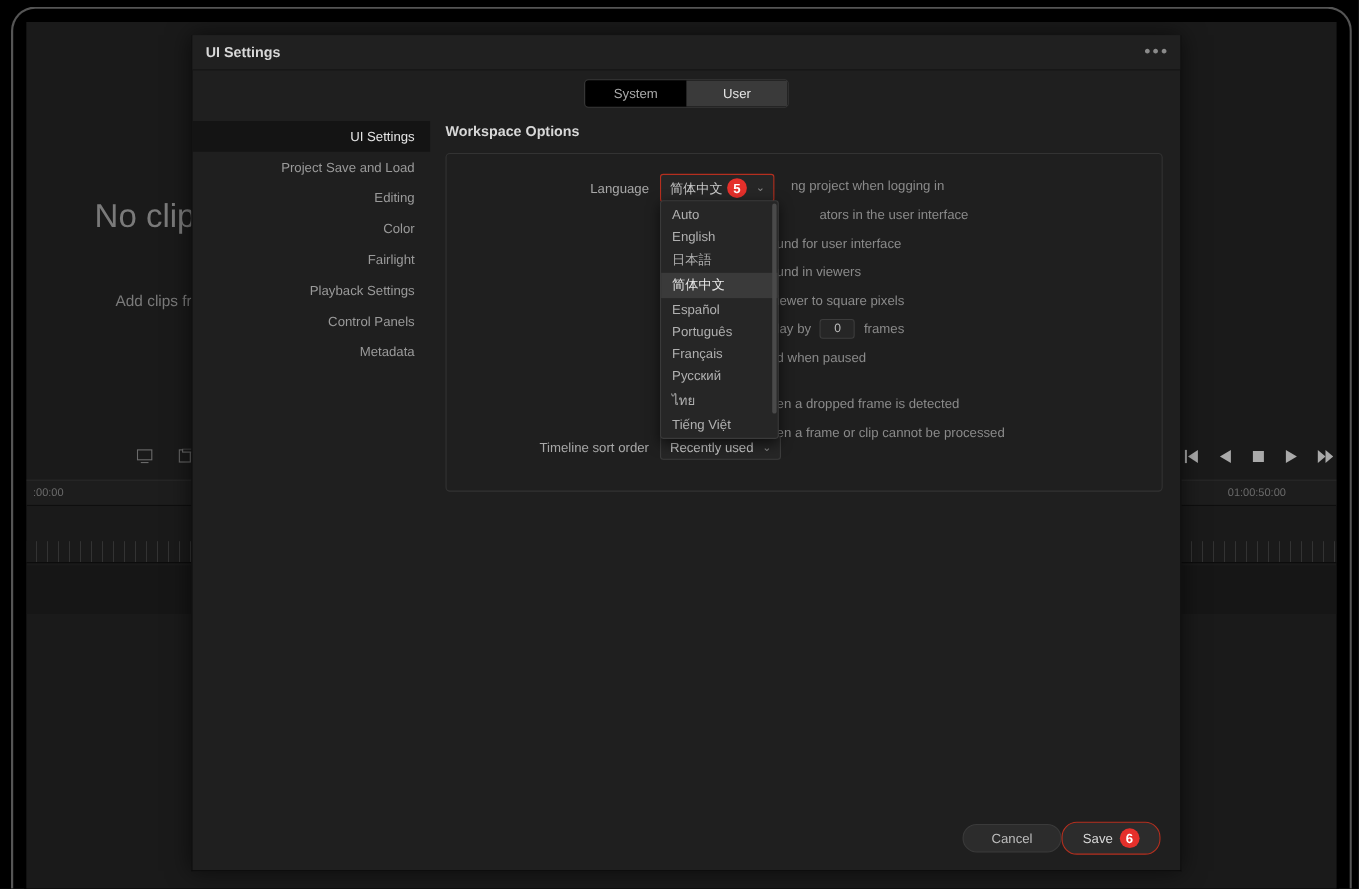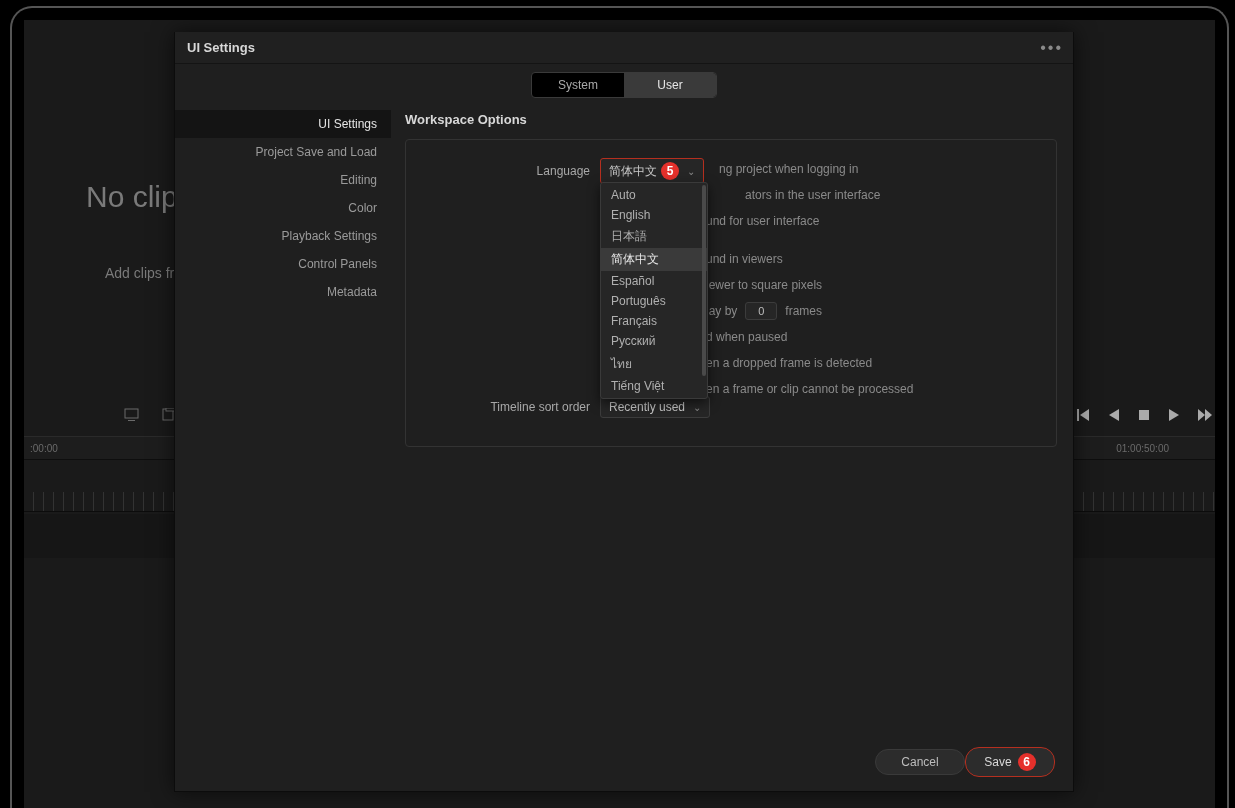--- a/index.html
+++ b/index.html
@@ -186,20 +186,21 @@
           <div class="seg-btn active">User</div>
         </div>
       </div>
 
       <div class="dialog-body">
         <div class="sidebar">
           <div class="sidebar-item active">UI Settings</div>
           <div class="sidebar-item">Project Save and Load</div>
           <div class="sidebar-item">Editing</div>
           <div class="sidebar-item">Color</div>
+          <div class="sidebar-item">Fairlight</div>
           <div class="sidebar-item">Playback Settings</div>
           <div class="sidebar-item">Control Panels</div>
           <div class="sidebar-item">Metadata</div>
         </div>
 
         <div class="main">
           <div class="section-title">Workspace Options</div>
           <div class="panel">
 
             <div class="row">
@@ -228,35 +229,35 @@
             </div>
 
             <div style="position:absolute; left:300px; top:18px;">
               <div class="row" style="margin-bottom:4px;">
                   <span class="check" style="visibility:hidden"></span>
                   <span class="partial">ng project when logging in</span>
                 </div>
               <div class="row" style="margin-bottom:4px;padding-left:39px;">
                   <span class="partial">ators in the user interface</span>
                 </div>
-              <div class="row" style="margin-bottom:16px;">
+              <div class="row" style="margin-bottom:4px;">
                   <span class="partial">und for user interface</span>
                 </div>
               <div class="row" style="margin-bottom:4px;">
                   <span class="partial">und in viewers</span>
                 </div>
               <div class="row" style="margin-bottom:4px;">
                   <span class="partial">iewer to square pixels</span>
                 </div>
               <div class="row" style="margin-bottom:4px; gap:8px;">
                 <span class="partial">lay by</span>
                 <span class="num-input">0</span>
                 <span class="partial">frames</span>
               </div>
-              <div class="row" style="margin-bottom:4px;">
+              <div class="row" style="margin-bottom:20px;">
                   <span class="partial">d when paused</span>
                 </div>
               <div class="row" style="margin-bottom:4px;">
                   <span class="partial">en a dropped frame is detected</span>
                 </div>
               <div class="row" style="margin-bottom:4px;">
                   <span class="partial">en a frame or clip cannot be processed</span>
                 </div>
             </div>
 

